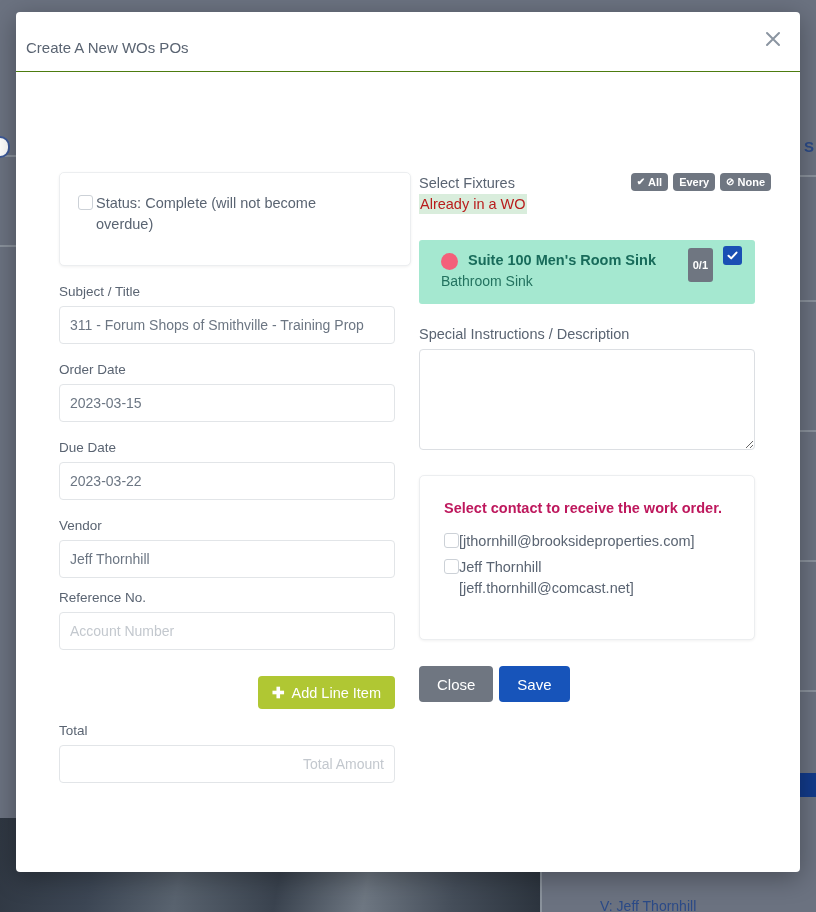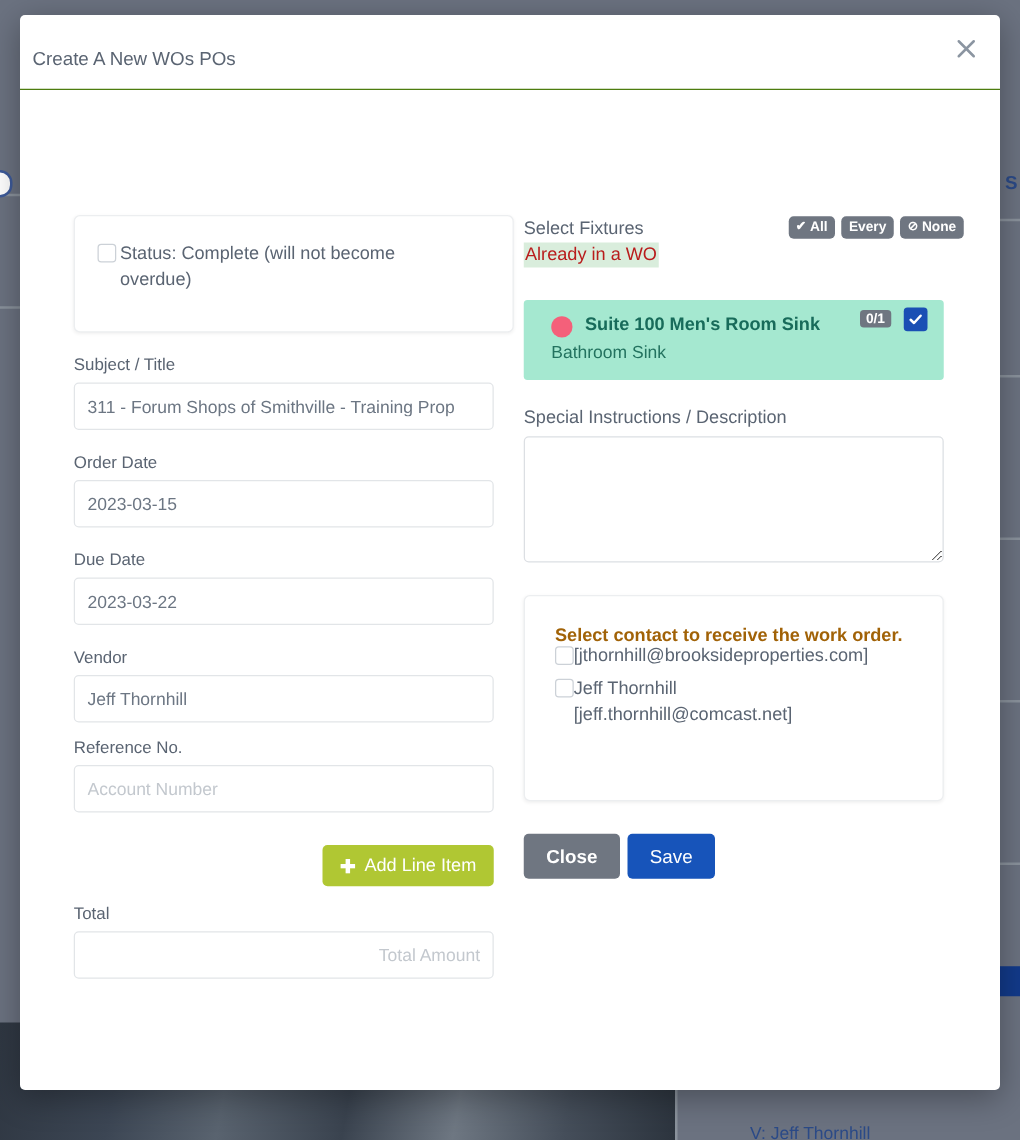--- a/index.html
+++ b/index.html
@@ -262,21 +262,21 @@
     color: #23725f;
   }
   #fixture-count {
     position: absolute;
     right: 42px; top: 8px;
     background: #6f7681;
     color: #fff;
     font-size: 11px;
     font-weight: 700;
     border-radius: 3px;
-    padding: 1px 5px;
+    padding: 11px 5px;
   }
   #fixture-check {
     position: absolute;
     right: 13px; top: 6px;
     width: 19px; height: 19px;
     background: #1a4fb4;
     border-radius: 3px;
     cursor: pointer;
     display: flex; align-items: center; justify-content: center;
   }
@@ -307,22 +307,22 @@
     height: 165px;
     border: 1px solid #eceef0;
     border-radius: 5px;
     background: #fff;
     box-shadow: 0 1px 3px rgba(0,0,0,.06);
     padding: 24px 24px 0 24px;
   }
   #contact-title {
     font-size: 14.5px;
     font-weight: 700;
-    color: #a16207;
-    margin-bottom: 0;
+    color: #be185d;
+    margin-bottom: 17px;
   }
   .contact-row {
     display: flex;
     align-items: flex-start;
     margin-bottom: 7px;
   }
   .contact-text {
     font-size: 14.5px;
     color: #5a6472;
     line-height: 21px;
@@ -336,21 +336,21 @@
   .action-btn {
     border: none;
     border-radius: 4px;
     color: #fff;
     font-family: "Liberation Sans", sans-serif;
     font-size: 15px;
     height: 36px;
     padding: 0 18px;
     cursor: pointer;
   }
-  #close-button { background: #6f7681; font-weight: bold; }
+  #close-button { background: #6f7681; }
   #save-button { background: #1754ba; }
 </style>
 </head>
 <body>
 
 <div id="backdrop">
   <div class="bg-strip" style="left:0;top:155px;width:16px;height:2px;background:#8a929c"></div>
   <div class="bg-strip" style="left:0;top:245px;width:16px;height:2px;background:#8a929c"></div>
   <div class="bg-strip" style="left:800px;top:175px;width:16px;height:2px;background:#8a929c"></div>
   <div class="bg-strip" style="left:800px;top:300px;width:16px;height:2px;background:#8a929c"></div>

